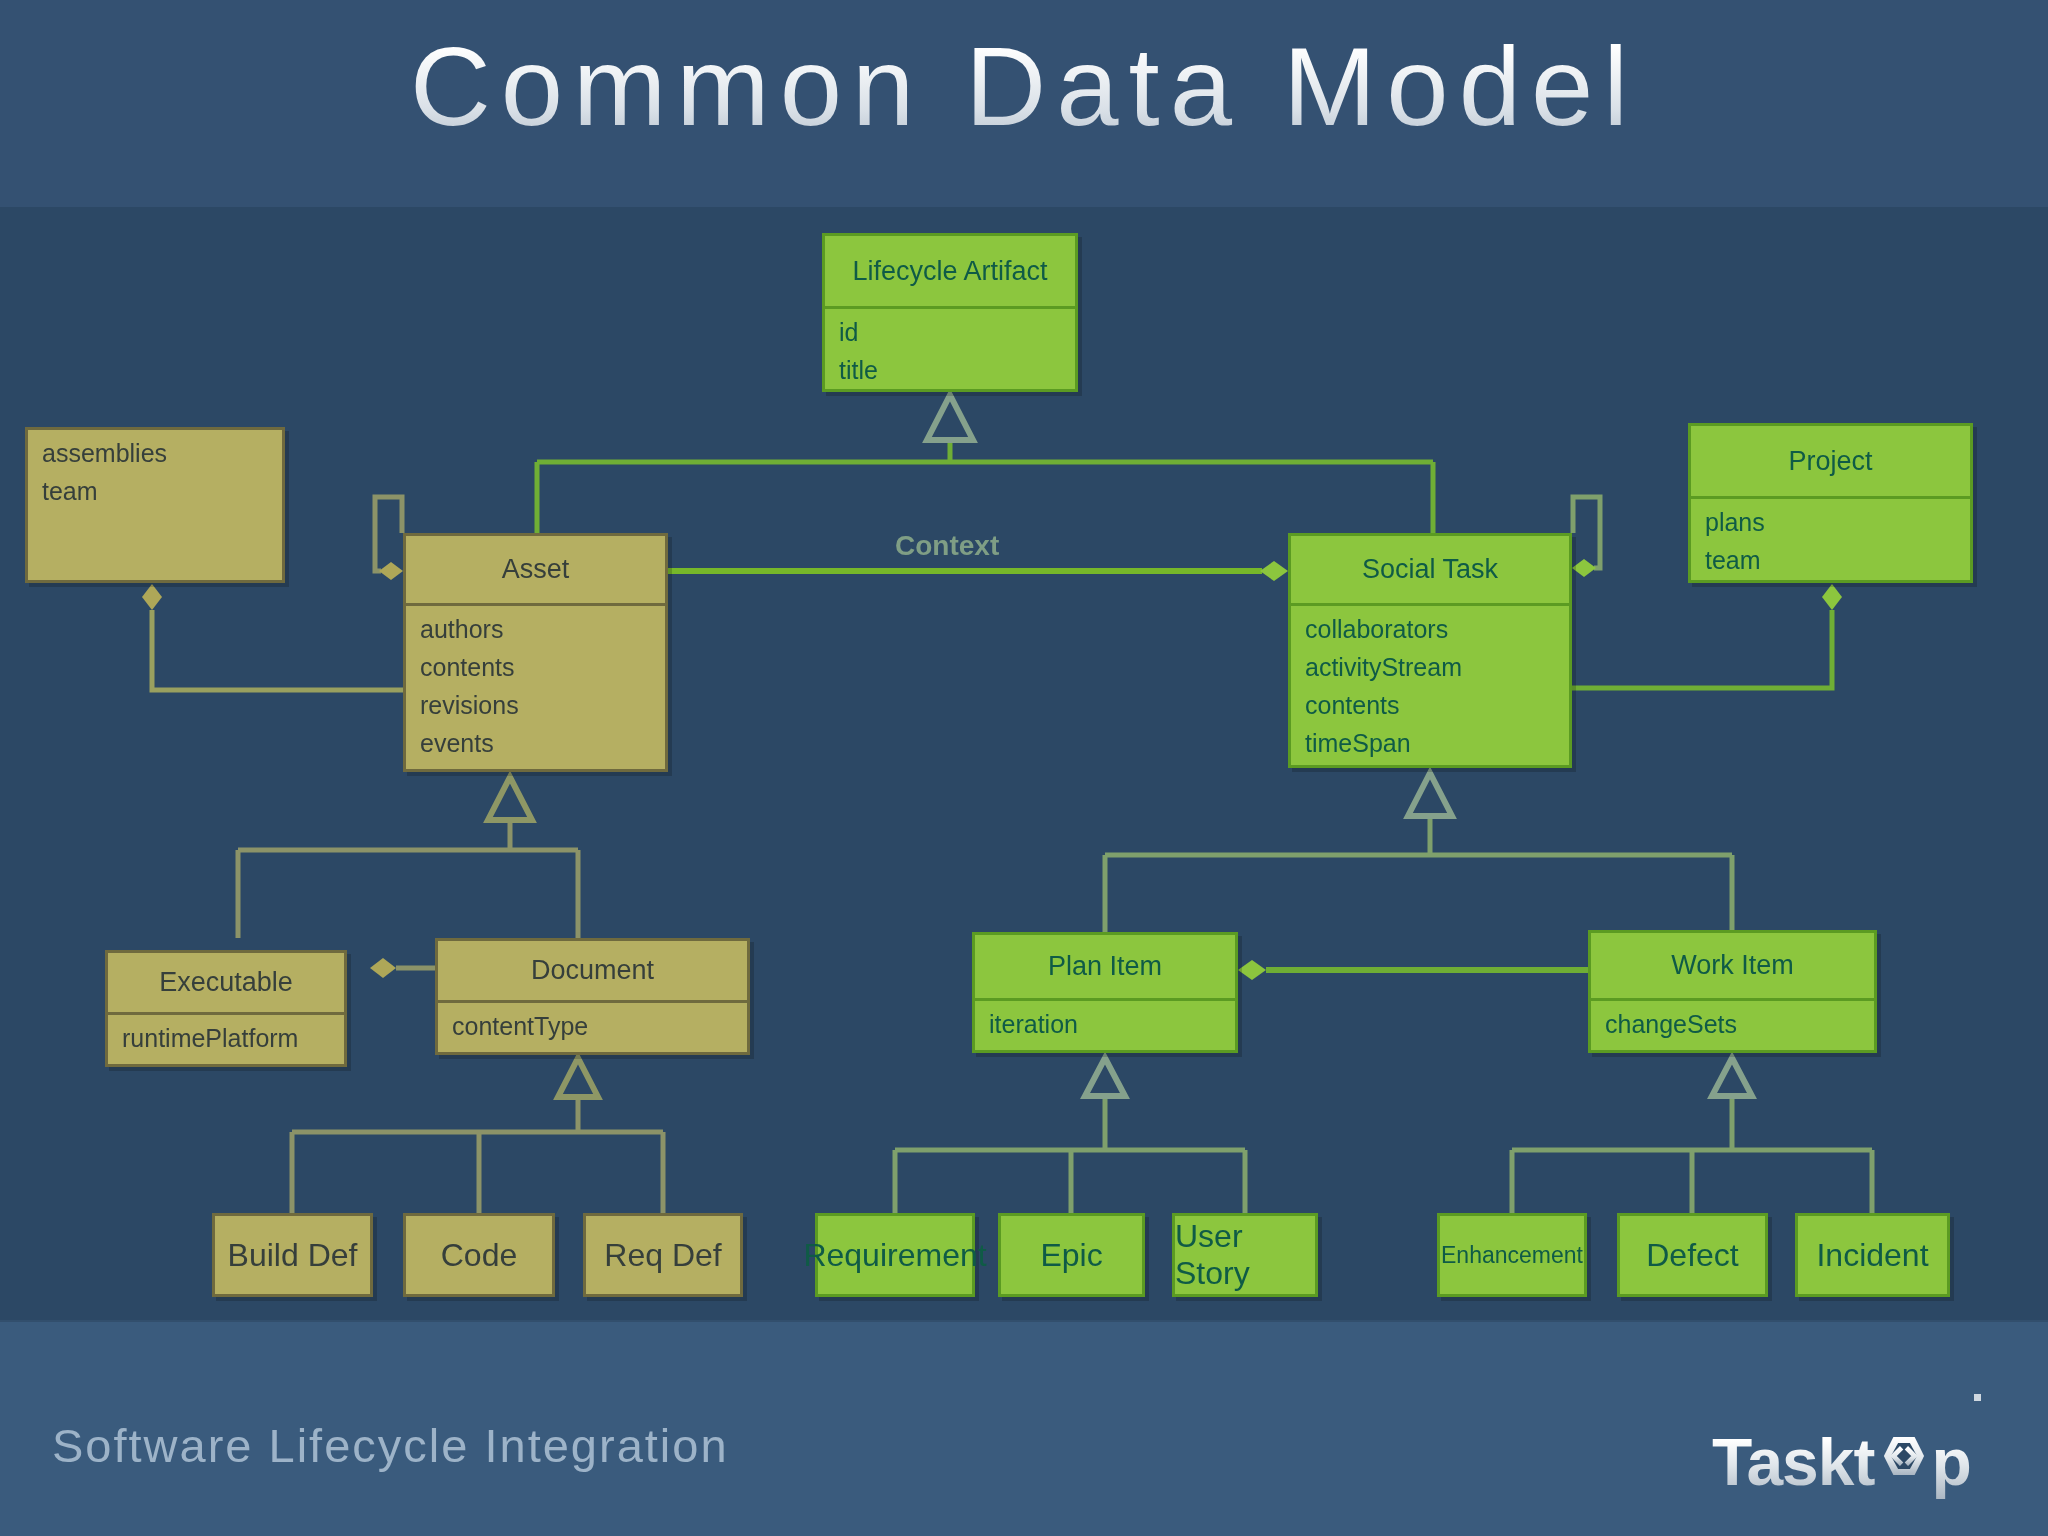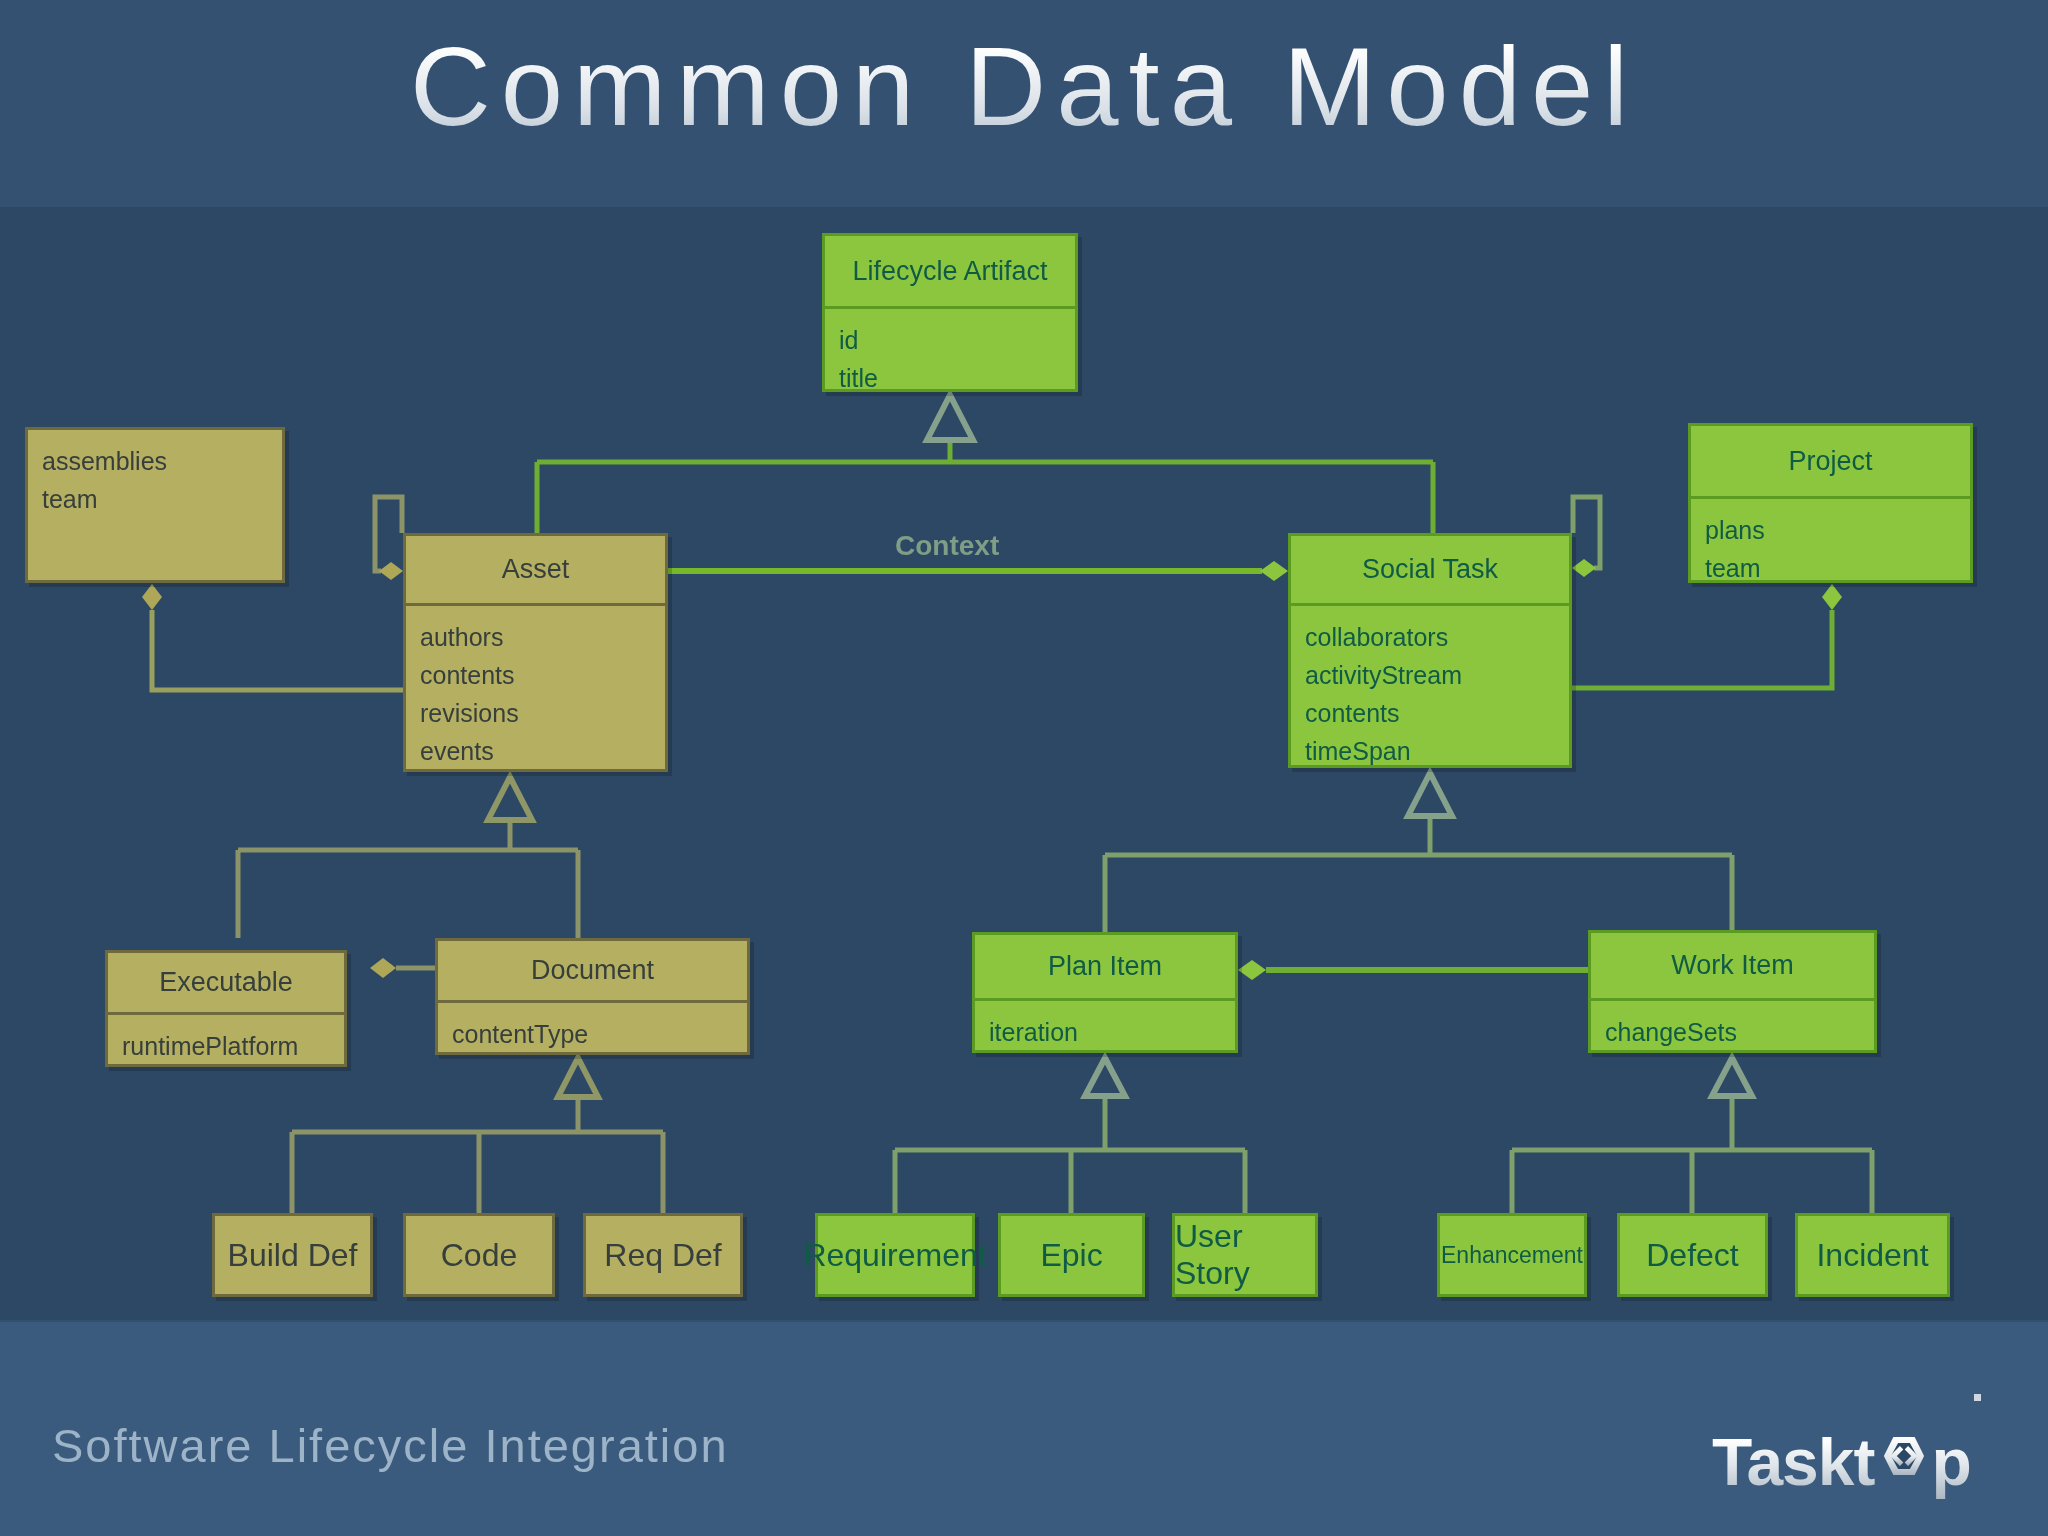--- a/index.html
+++ b/index.html
@@ -20,21 +20,21 @@
   .node{
     position:absolute;box-sizing:border-box;border:3px solid;
     box-shadow:4px 4px 0 rgba(0,0,0,.18);
   }
   .node.green{background:var(--green-fill,#8CC63E);border-color:var(--green-border,#5B9B22);color:var(--green-text,#0F5B46);}
   .node.olive{background:var(--olive-fill,#B5AF62);border-color:var(--olive-border,#6F6A3E);color:var(--olive-text,#363F3B);}
   .hdr{display:flex;align-items:center;justify-content:center;font-weight:normal;font-size:27px;border-bottom:3px solid;}
   .green .hdr{border-color:var(--green-border,#5B9B22);}
   .olive .hdr{border-color:var(--olive-border,#6F6A3E);}
   .leaf .hdr{height:100%;border-bottom:none;font-size:32px;}
-  .attrs{padding:12px 0 0 14px;}
+  .attrs{padding:4px 0 0 14px;}
   .attr{font-size:25px;line-height:38px;white-space:nowrap;}
   .context-label{position:absolute;left:895px;top:530px;font-size:28px;font-weight:bold;color:var(--label-muted,#7F9E85);}
   .tagline{position:absolute;left:52px;top:1418px;font-size:47px;letter-spacing:2px;color:var(--tagline,#9DB3C8);}
   .logo{position:absolute;left:1712px;top:1424px;display:flex;}
   .logo .word{
     font-size:66px;font-weight:bold;letter-spacing:-1px;
     background:linear-gradient(#ffffff 20%,#dfe5ea 55%,#aab6c2 100%);
     -webkit-background-clip:text;background-clip:text;color:transparent;
   }
   .logo svg{margin:6px 2px 0 3px;}

